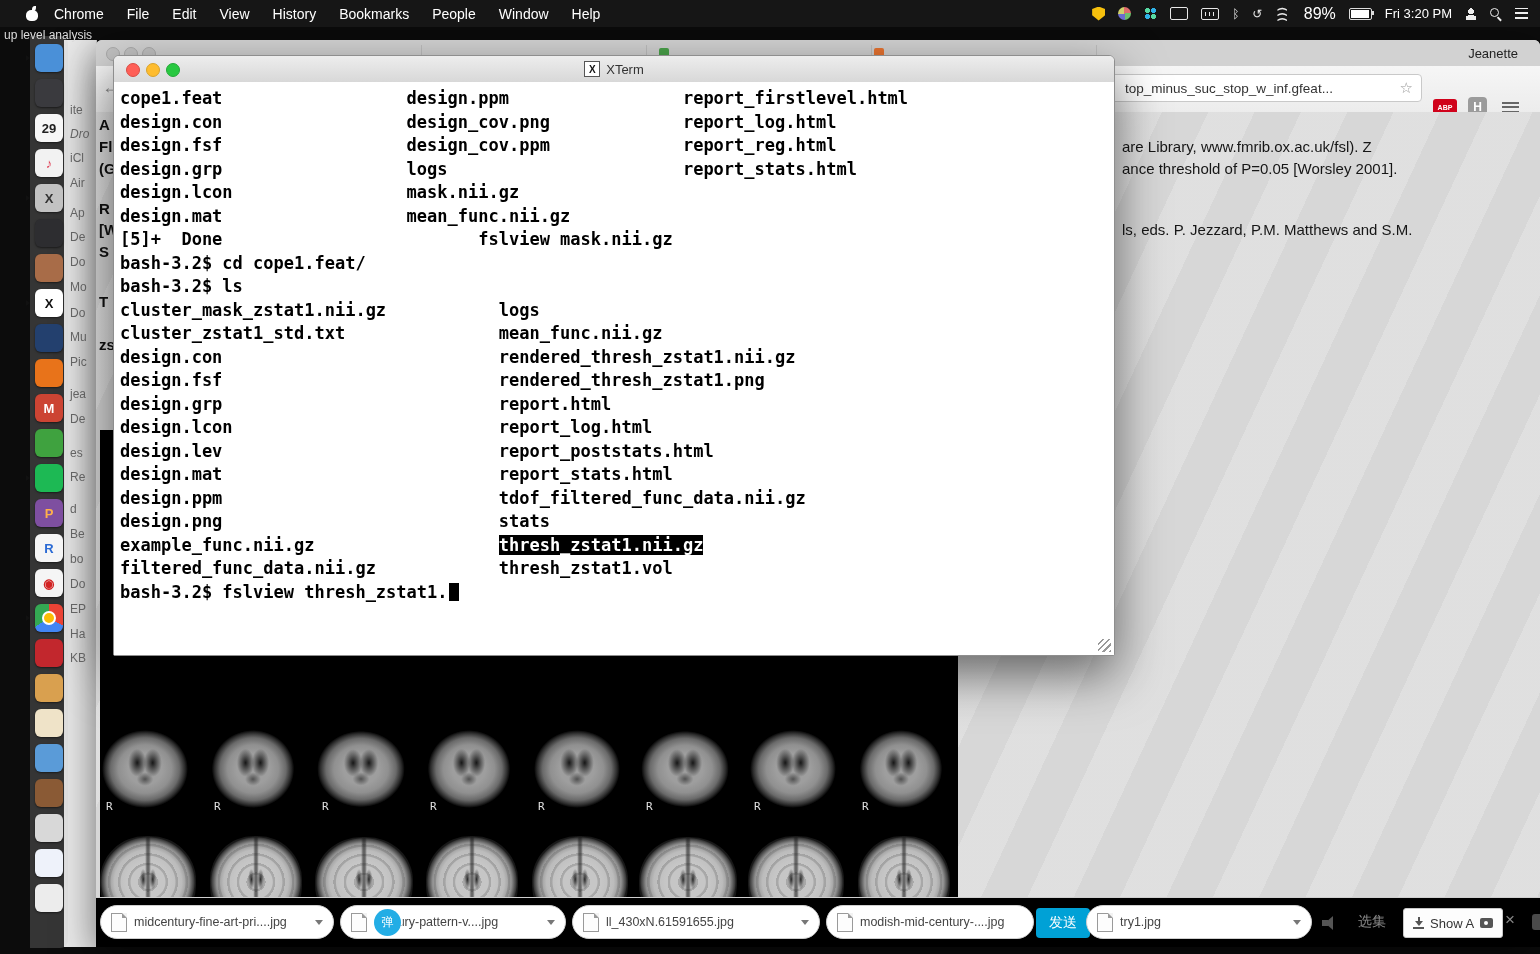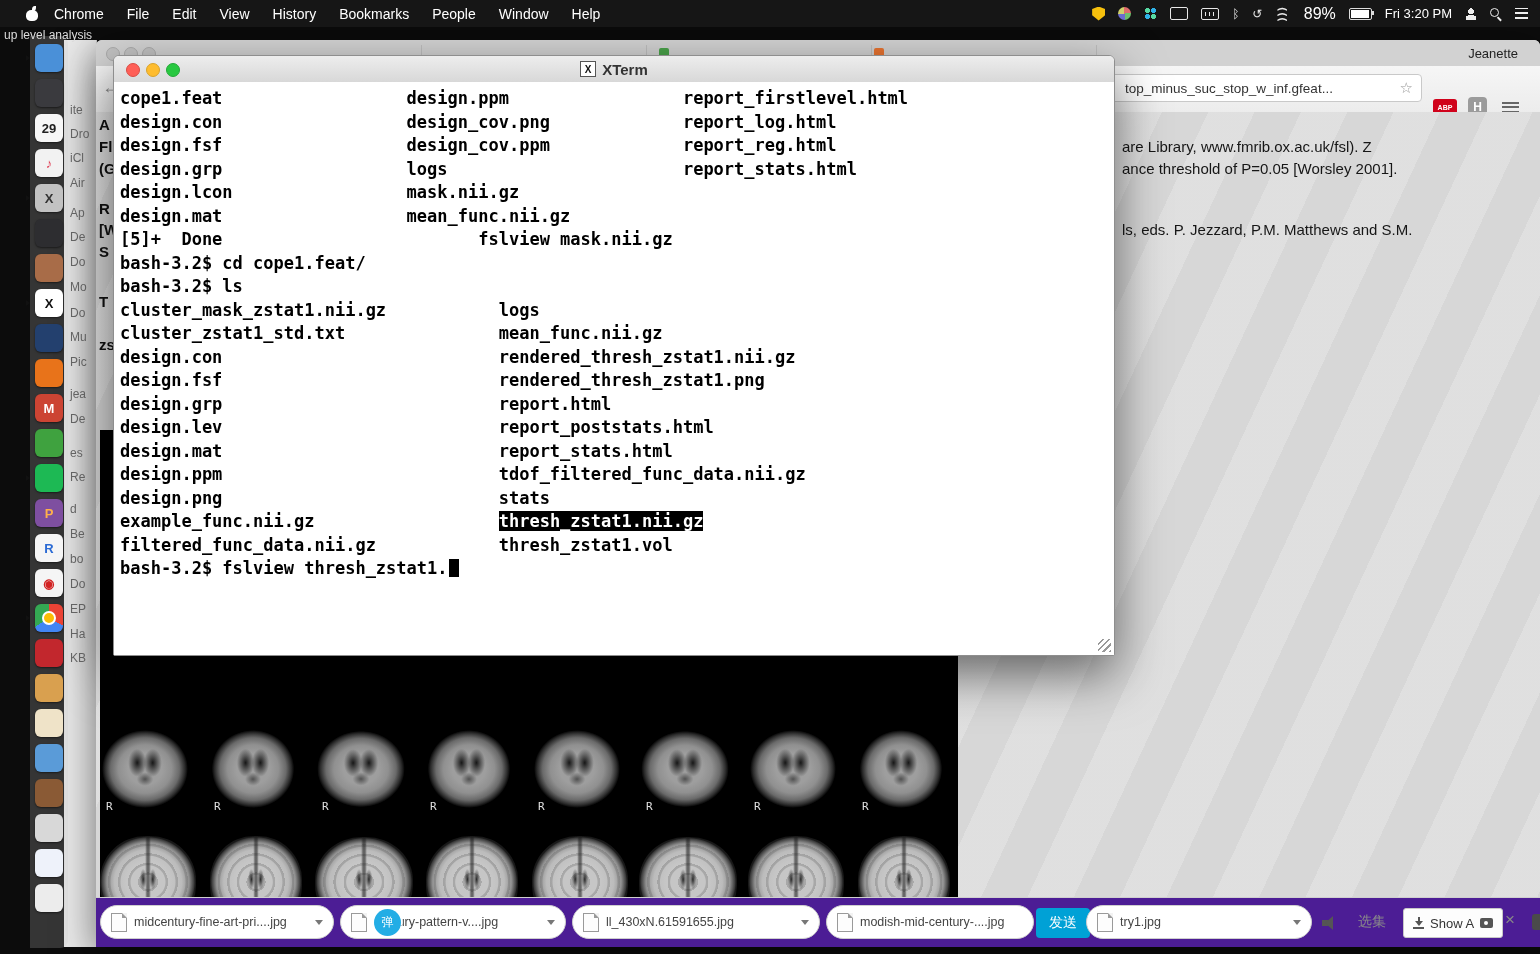--- a/index.html
+++ b/index.html
@@ -100,21 +100,21 @@
       linear-gradient(90deg,transparent 47%,rgba(25,25,25,.55) 49%,rgba(25,25,25,.55) 51%,transparent 53%),
       radial-gradient(ellipse 5px 15px at 45% 47%,rgba(12,12,12,.85),transparent 70%),
       radial-gradient(ellipse 5px 15px at 55% 47%,rgba(12,12,12,.85),transparent 70%),
       repeating-radial-gradient(ellipse at 50% 50%,rgba(255,255,255,0) 0 7px,rgba(90,90,90,.28) 8px 10px),
       radial-gradient(ellipse closest-side,#c6c6c6 45%,#bcbcbc 70%,#8f8f8f 86%,#3a3a3a 96%,#000 100%);}
   .cell:nth-child(even) .brain{transform:scaleX(.96);}
   .cell:nth-child(3n) .brain{transform:scale(1.02,.98);}
   .rlab{position:absolute;left:4px;bottom:-5px;color:#e0e0e0;font:11px "DejaVu Sans Mono",monospace;}
 
   
-  .dlbar{position:absolute;left:0;right:0;bottom:0;height:49px;background:#4c1d95;border-top:1px solid #cfcfcf;}
+  .dlbar{position:absolute;left:0;right:0;bottom:0;height:49px;background:#000000;border-top:1px solid #cfcfcf;}
   .dlbtn{position:absolute;top:7px;height:34px;border-radius:17px;background:#fff;border:1px solid #cfcfcf;
         box-sizing:border-box;display:flex;align-items:center;gap:7px;padding:0 10px;color:#444;font-size:12.5px;
         white-space:nowrap;overflow:hidden;}
   .ficon{width:14px;height:17px;background:#fdfdfd;border:1px solid #9a9a9a;position:relative;flex:0 0 auto;}
   .ficon::after{content:"";position:absolute;right:-1px;top:-1px;border-left:5px solid #9a9a9a;border-top:5px solid #f3f3f3;}
   .caret{margin-left:auto;width:0;height:0;border-left:4px solid transparent;border-right:4px solid transparent;
         border-top:5px solid #777;flex:0 0 auto;}
   .sendbtn{position:absolute;top:10px;height:30px;width:54px;background:#00a1d6;color:#fff;border-radius:4px;
         font-size:14px;display:flex;align-items:center;justify-content:center;}
   .danmaku{position:absolute;width:27px;height:27px;border-radius:50%;background:#23ade5;color:#fff;
@@ -149,21 +149,21 @@
         box-shadow:0 18px 50px rgba(0,0,0,.55);}
   .titlebar{position:absolute;left:0;top:0;right:0;height:26px;border-radius:5px 5px 0 0;
         background:linear-gradient(#ededed,#d8d8d8);border-bottom:1px solid #b2b2b2;
         display:flex;align-items:center;justify-content:center;}
   .wdot{position:absolute;top:7px;width:12px;height:12px;border-radius:50%;}
   .wdot.red{left:12px;background:#ff5f57;border:0.5px solid #d94c44;}
   .wdot.yel{left:32px;background:#febc2e;border:0.5px solid #d9a32a;}
   .wdot.grn{left:52px;background:#28c840;border:0.5px solid #23a837;}
   .xicon{width:14px;height:14px;background:#fff;border:1px solid #555;margin-right:6px;
         display:flex;align-items:center;justify-content:center;font:bold 10px "Liberation Sans",sans-serif;color:#111;}
-  .xtitle{font-size:15px;color:#333;font-weight:bold;}
+  .xtitle{font-size:13px;color:#333;}
   .termbody{position:absolute;left:0;top:26px;right:0;bottom:0;background:#fff;overflow:hidden;
         padding:5px 0 0 6px;box-sizing:border-box;}
   .termtext{font:bold 17px/23.5px "DejaVu Sans Mono",monospace;color:#000;}
   .tl{white-space:pre;}
   .hl{background:#000;color:#fff;}
   .cursor{display:inline-block;width:10px;height:18px;background:#000;vertical-align:-3px;margin-left:1px;}
   .resize{position:absolute;right:3px;bottom:3px;width:13px;height:13px;
         background:repeating-linear-gradient(135deg,transparent 0 3px,#999 3px 4.5px);}
 </style>
 </head>
@@ -416,21 +416,21 @@
         <span>Show A</span>
         <span class="camicon"></span>
       </div>
       <span class="dlclose" style="left:1409px;top:12px">×</span>
       <span class="partialicon" style="left:1436px;top:16px"></span>
     </div>
   </div>
 
   <div class="fraglayer finder-frags">
       <span class="frag" style="left: 70px; top: 103px;">ite</span>
-      <span class="frag" style="left: 70px; top: 127px;">Dro</span>
+      <span class="frag" style="left: 70px; top: 127px; font-style: italic;">Dro</span>
       <span class="frag" style="left: 70px; top: 151px;">iCl</span>
       <span class="frag" style="left: 70px; top: 176px;">Air</span>
       <span class="frag" style="left: 70px; top: 206px;">Ap</span>
       <span class="frag" style="left: 70px; top: 230px;">De</span>
       <span class="frag" style="left: 70px; top: 255px;">Do</span>
       <span class="frag" style="left: 70px; top: 280px;">Mo</span>
       <span class="frag" style="left: 70px; top: 306px;">Do</span>
       <span class="frag" style="left: 70px; top: 330px;">Mu</span>
       <span class="frag" style="left: 70px; top: 355px;">Pic</span>
       <span class="frag" style="left: 70px; top: 387px;">jea</span>
@@ -478,20 +478,21 @@
           <div class="tl">design.lcon                 mask.nii.gz</div>
           <div class="tl">design.mat                  mean_func.nii.gz</div>
           <div class="tl">[5]+  Done                         fslview mask.nii.gz</div>
           <div class="tl">bash-3.2$ cd cope1.feat/</div>
           <div class="tl">bash-3.2$ ls</div>
           <div class="tl">cluster_mask_zstat1.nii.gz           logs</div>
           <div class="tl">cluster_zstat1_std.txt               mean_func.nii.gz</div>
           <div class="tl">design.con                           rendered_thresh_zstat1.nii.gz</div>
           <div class="tl">design.fsf                           rendered_thresh_zstat1.png</div>
           <div class="tl">design.grp                           report.html</div>
+          <div class="tl">design.lcon                          report_log.html</div>
           <div class="tl">design.lev                           report_poststats.html</div>
           <div class="tl">design.mat                           report_stats.html</div>
           <div class="tl">design.ppm                           tdof_filtered_func_data.nii.gz</div>
           <div class="tl">design.png                           stats</div>
           <div class="tl">example_func.nii.gz                  <span class="hl">thresh_zstat1.nii.gz</span></div>
           <div class="tl">filtered_func_data.nii.gz            thresh_zstat1.vol</div>
           <div class="tl">bash-3.2$ fslview thresh_zstat1.<span class="cursor"></span></div>
         </div>
       <span class="resize"></span>
     </div>

